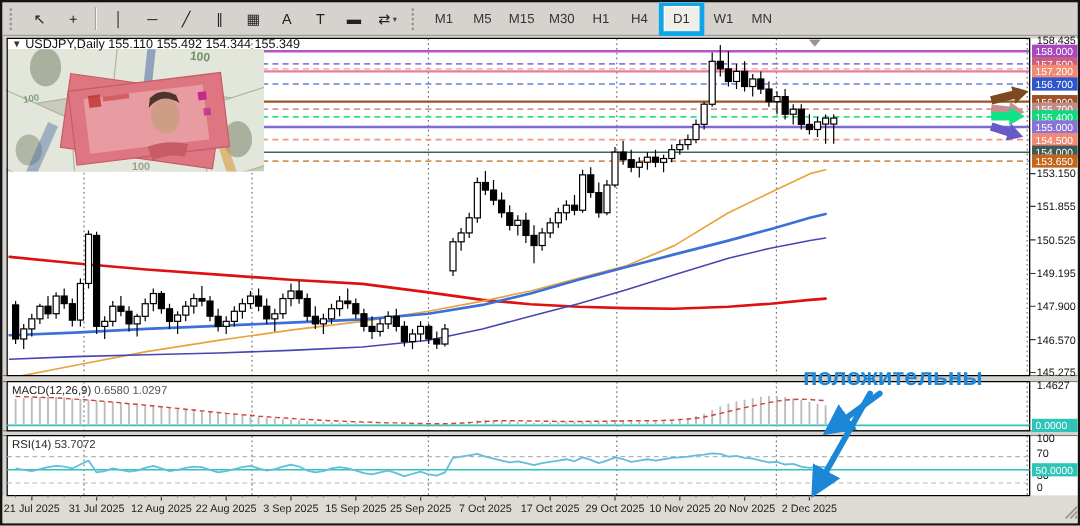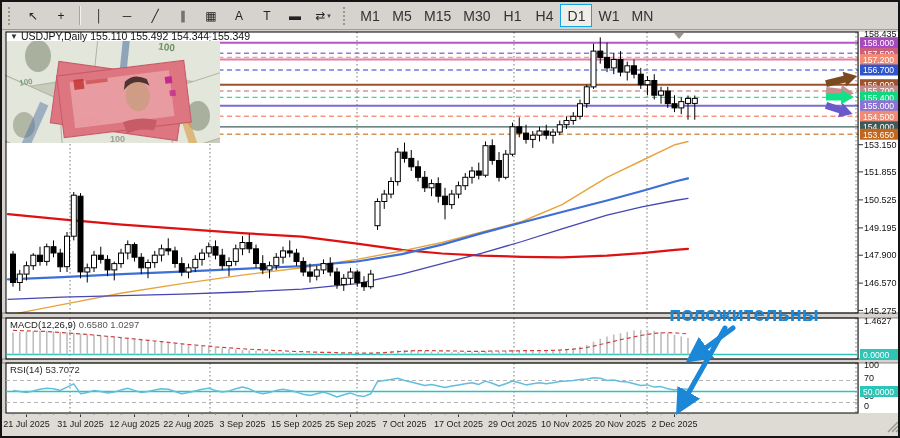--- a/index.html
+++ b/index.html
@@ -3,22 +3,22 @@
 <meta charset="utf-8">
 <style>
   html,body{margin:0;padding:0;background:#888;}
   #frame{position:relative;width:896px;height:434px;border:2px solid #141414;background:#d6d3ce;
          font-family:"Liberation Sans",sans-serif;overflow:hidden;}
   #toolbar{position:absolute;left:0;top:0;width:100%;height:28px;background:#d6d3ce;
            border-bottom:1px solid #a09c94;display:flex;align-items:center;box-sizing:border-box;}
   .handle{width:4px;height:18px;border-left:2px dotted #9a968e;margin:0 5px 0 6px;}
   .tbtn{min-width:20px;height:21px;display:flex;align-items:center;justify-content:center;
         font-size:12px;color:#222;border:1px solid transparent;padding:0 3px;cursor:default;}
-  .tbtn.tf{font-size:14px;color:#333;padding:0 5px;}
-  .tbtn.active{background:#f0eee9;border:1px solid #0ea5e9;box-shadow:inset 1px 1px 0 #fff;}
+  .tbtn.tf{font-size:11px;color:#333;padding:0 5px;}
+  .tbtn.active{background:#f0eee9;border:4px solid #0ea5e9;box-shadow:inset 1px 1px 0 #fff;}
   .sep{width:1px;height:19px;background:#aaa69e;border-right:1px solid #f5f3ef;margin:0 4px;}
   .caret{font-size:7px;margin-left:2px;color:#444;}
   #chartsvg{position:absolute;left:0;top:28px;}
   text{font-family:"Liberation Sans","DejaVu Sans",sans-serif;}
 </style>
 </head>
 <body>
 
 <div id="frame">
   <div id="toolbar">

